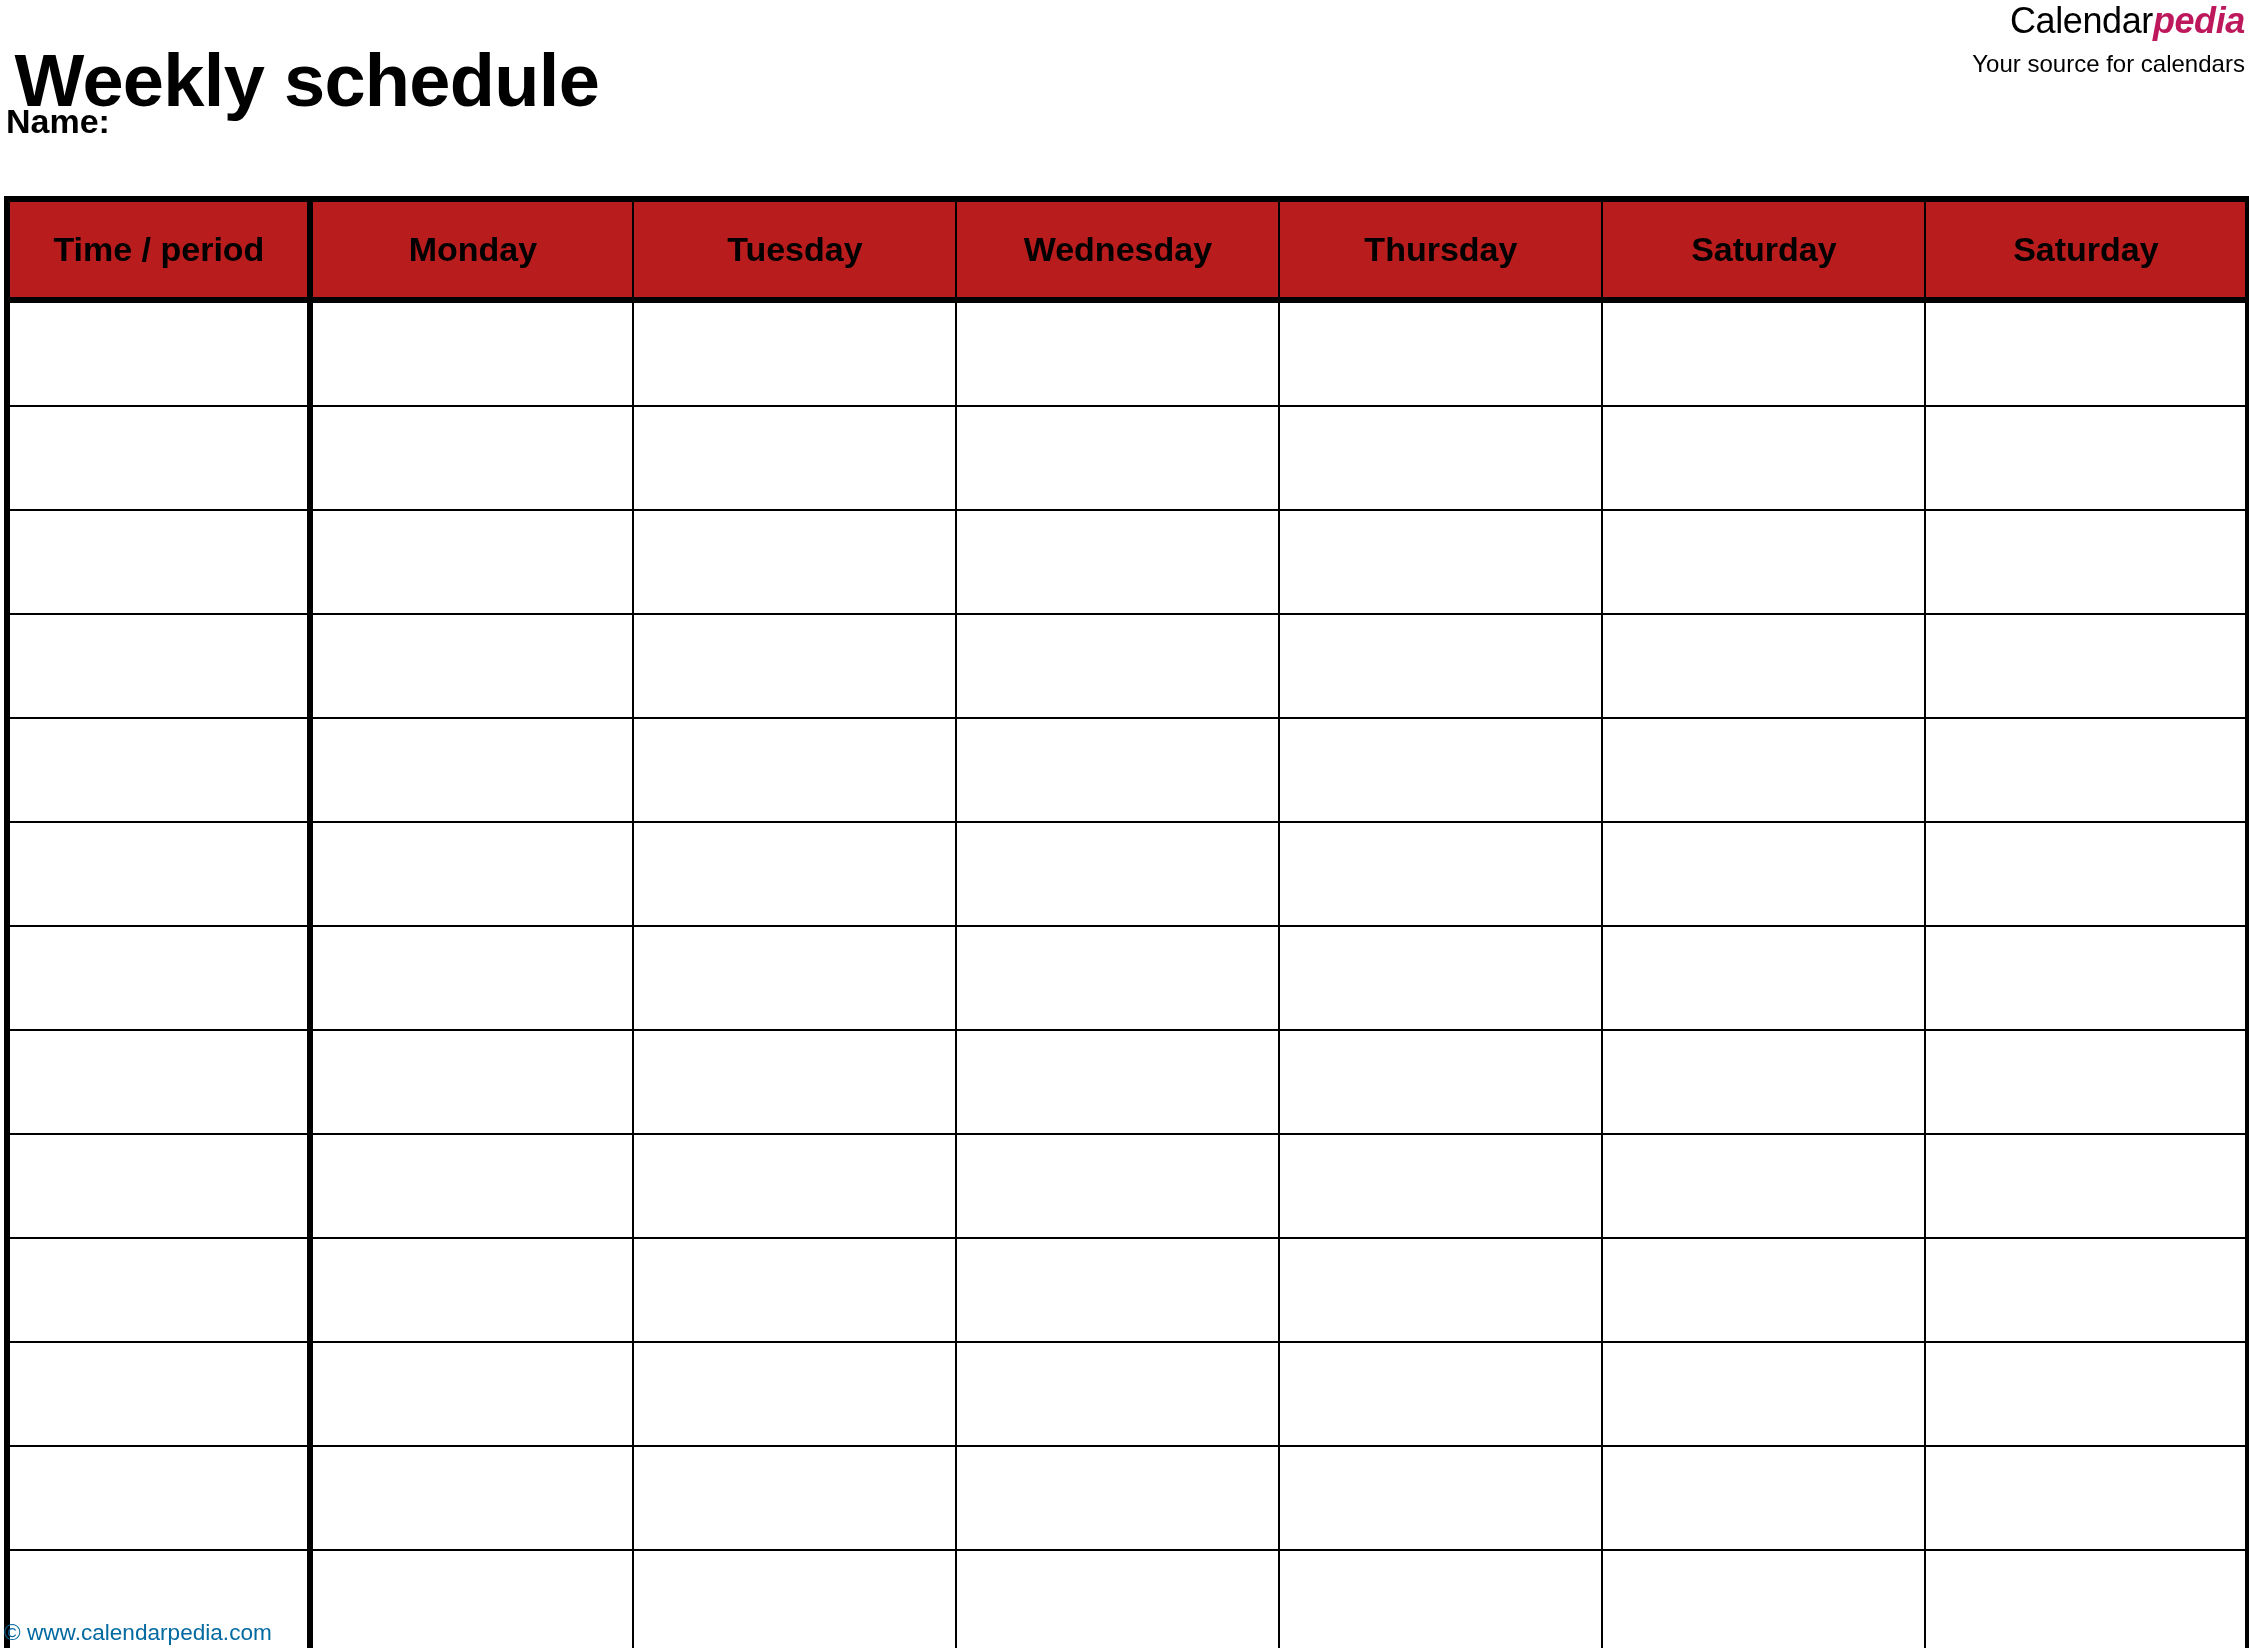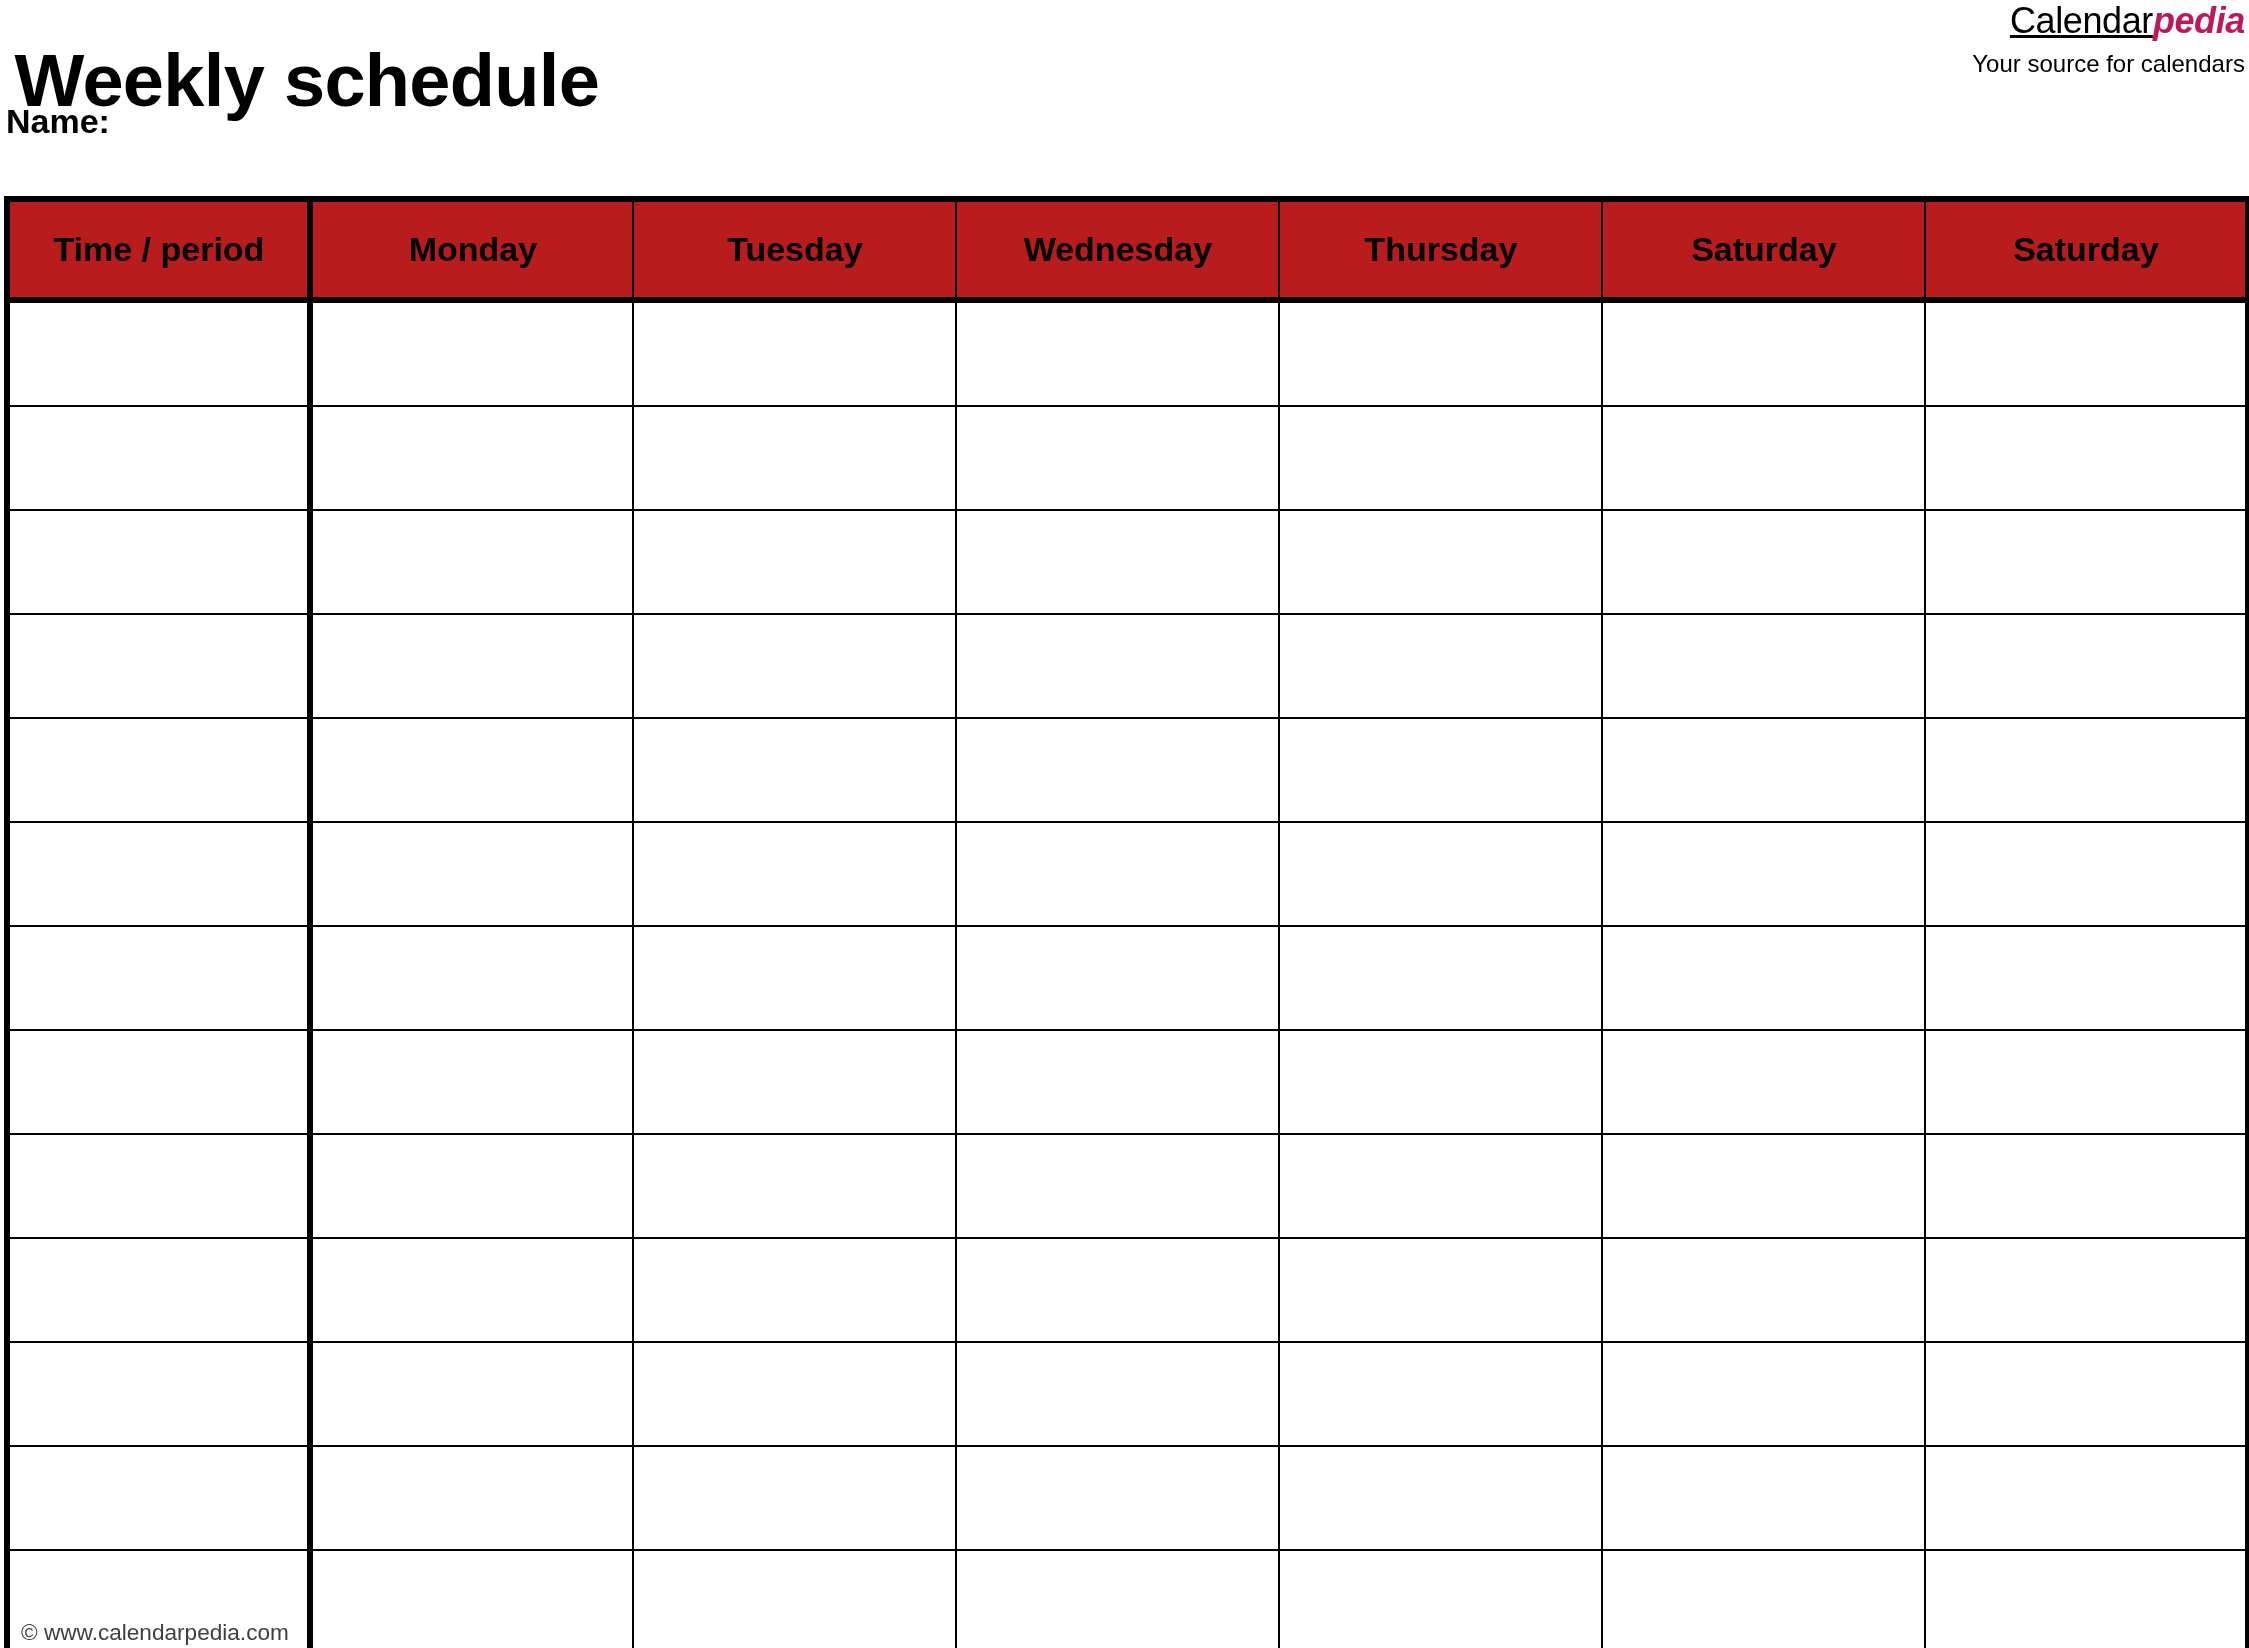--- a/index.html
+++ b/index.html
@@ -64,21 +64,20 @@
   }
   .brand-wordmark {
     font-size: 36px;
     line-height: 1.05;
     white-space: nowrap;
     letter-spacing: -0.4px;
   }
   .brand-calendar {
     font-weight: normal;
     color: #000000;
-    text-decoration: underline;
   }
   .brand-pedia {
     font-weight: bold;
     font-style: italic;
     color: #be185d;
   }
   .brand-tagline {
     font-size: 24px;
     font-weight: normal;
     color: #000000;
@@ -136,26 +135,26 @@
   table.schedule tbody tr:first-child td {
     border-top: 0;
   }
   table.schedule tbody td.td-time {
     border-right: 6.5px solid #000;
   }
 
   
   .footer {
     position: absolute;
-    left: 21px;
+    left: 4px;
     top: 1621px;
     font-size: 22.6px;
     line-height: 1.1;
     white-space: nowrap;
-    color: #404040;
+    color: #0369a1;
   }
 </style>
 </head>
 <body>
 
 <div class="page">
 
   <div class="header">
 
     <h1 class="page-title">Weekly schedule</h1>

